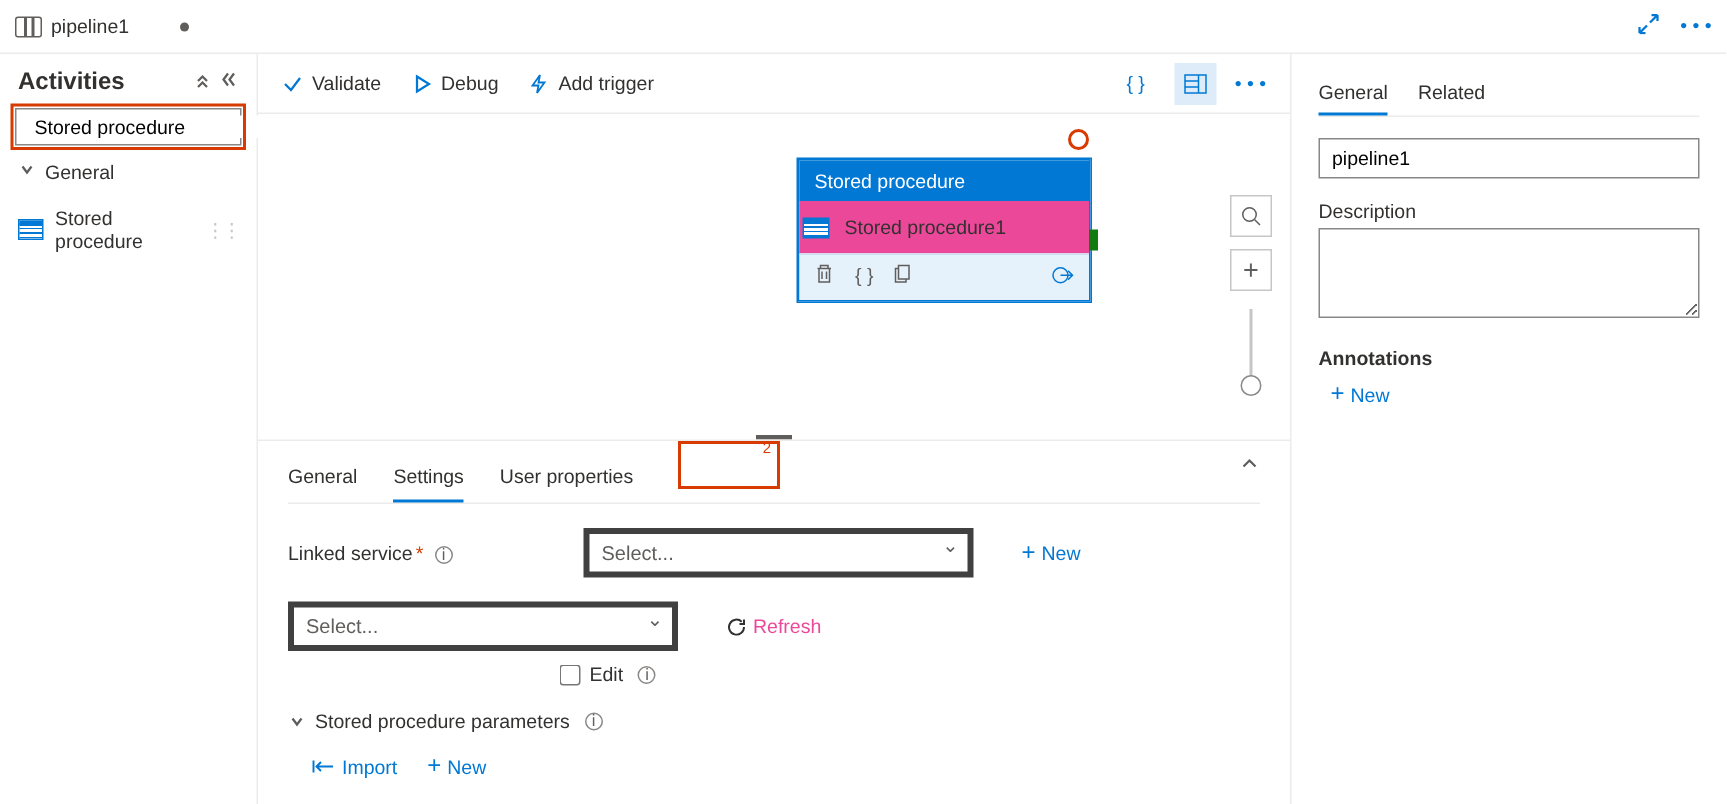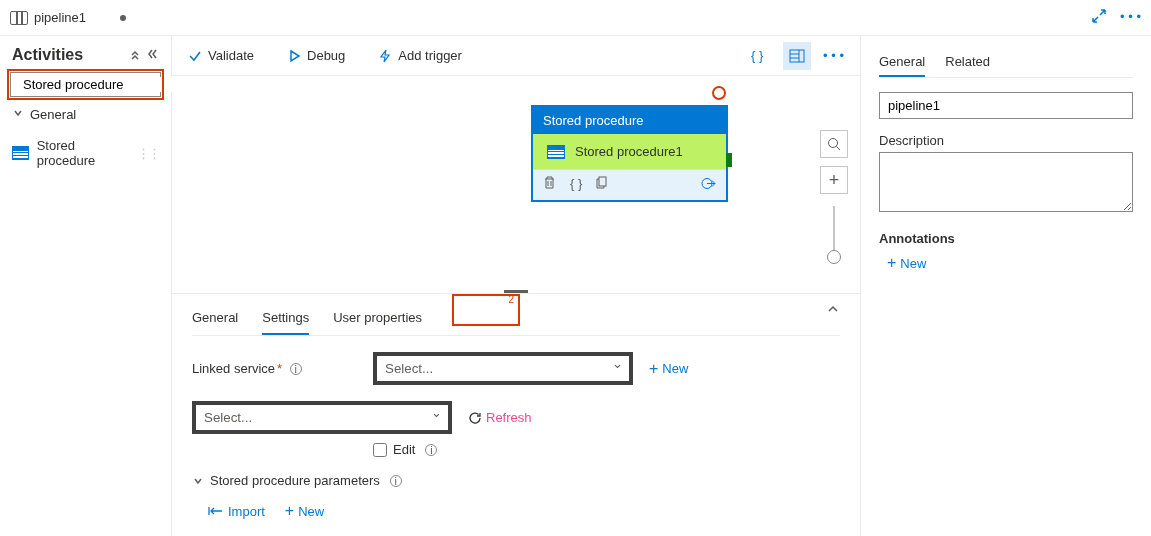--- a/index.html
+++ b/index.html
@@ -22,53 +22,53 @@
 .search-box { display:flex; align-items:center; gap:6px; border:1px solid #8a8886; padding:4px 6px; outline:2px solid #d83b01; outline-offset:1px; }
 .search-box input { border:none; outline:none; flex:1; font-size:13px; }
 .section { display:flex; align-items:center; gap:6px; padding:10px 2px; }
 .section .chev { color:#605e5c; }
 .activity-item { display:flex; align-items:center; gap:8px; padding:6px 2px; }
 .sp-icon { width:18px; height:14px; background:linear-gradient(#0078d4 0 30%, transparent 30%), repeating-linear-gradient(#fff, #fff 2px, #0078d4 2px, #0078d4 3px); border:1px solid #0078d4; }
 .grip { margin-left:auto; color:#c8c6c4; letter-spacing:-2px; }
 
 
 .center { flex:1; display:flex; flex-direction:column; border-right:1px solid #edebe9; }
-.toolbar { height:40px; display:flex; align-items:center; gap:33px; padding:0 16px; border-bottom:1px solid #edebe9; }
+.toolbar { height:40px; display:flex; align-items:center; gap:20px; padding:0 16px; border-bottom:1px solid #edebe9; }
 .tool { display:flex; align-items:center; gap:6px; color:#323130; }
 .tool svg { color:#0078d4; }
 .toolbar-right { margin-left:auto; display:flex; gap:12px; align-items:center; }
 .icon-btn { width:28px; height:28px; display:flex; align-items:center; justify-content:center; }
 .icon-btn.active { background:#deecf9; }
 
 .canvas { flex:1; position:relative; background:#fff; }
 .canvas-controls { position:absolute; right:12px; top:54px; display:flex; flex-direction:column; align-items:center; gap:0; }
 .ctrl-btn { width:28px; height:28px; border:1px solid #c8c6c4; display:flex; align-items:center; justify-content:center; background:#fff; margin-bottom:8px; }
 .slider { width:2px; height:54px; background:#c8c6c4; position:relative; margin-top:4px; }
 .slider::before { content:''; width:12px; height:12px; background:#fff; border:1px solid #8a8886; border-radius:50%; position:absolute; top:44px; left:-6px; }
 .red-circle { position:absolute; top:10px; left:540px; width:14px; height:14px; border:2px solid #d83b01; border-radius:50%; }
 
 .activity-box { position:absolute; top:30px; left:360px; width:195px; border:1.5px solid #0078d4; background:#fff; }
 .activity-box.selected { box-shadow:0 0 0 1px #0078d4; }
 .ab-head { background:#0078d4; color:#fff; padding:6px 10px; font-size:13px; }
-.ab-body { background:#bef264; padding:10px 14px; display:flex; align-items:center; gap:10px; }
+.ab-body { background:#ec4899; padding:10px 2px; display:flex; align-items:center; gap:10px; }
 .ab-foot { background:#e5f1fb; border-top:1px solid #cce0f4; padding:6px 10px; display:flex; gap:14px; color:#605e5c; }
 .ab-foot .right { margin-left:auto; color:#0078d4; }
 .handle { position:absolute; right:-6px; top:46px; width:6px; height:14px; background:#107c10; }
 
 .drag-handle { position:absolute; bottom:0; left:50%; width:24px; height:3px; background:#605e5c; transform:translateX(-50%); }
 
 
 .details { border-top:1px solid #edebe9; padding:8px 20px 16px; position:relative; }
 .tabs { display:flex; gap:24px; border-bottom:1px solid #edebe9; padding-bottom:0; }
 .tabs .tab { padding:8px 0; position:relative; }
 .tabs .tab.active { border-bottom:2px solid #0078d4; }
 .highlight-box { position:absolute; border:2px solid #d83b01; top:0px; left:280px; width:68px; height:32px; pointer-events:none; }
 .highlight-num { position:absolute; top:-2px; right:4px; color:#d83b01; font-size:10px; }
 .collapse { margin-left:auto; color:#605e5c; }
-.form-row { display:flex; align-items:center; gap:16px; margin-top:16px; }
+.form-row { display:flex; align-items:center; gap:32px; margin-top:16px; }
 .form-label { width:165px; }
 .req { color:#d83b01; margin-left:2px; }
 .info-icon { color:#605e5c; font-size:11px; border:1px solid #8a8886; border-radius:50%; width:12px; height:12px; display:inline-flex; align-items:center; justify-content:center; margin-left:4px; }
 select.fake { width:260px; padding:5px 8px; border:4px solid #404040; background:#fff; appearance:none; -webkit-appearance:none; color:#605e5c; }
 .select-wrap { position:relative; }
 .select-wrap::after { content:'⌄'; position:absolute; right:10px; top:4px; color:#605e5c; pointer-events:none; }
 .link-action { display:flex; align-items:center; gap:4px; color:#0078d4; }
 .link-action.dark { color:#ec4899; }
 .checkbox-row { display:flex; align-items:center; gap:6px; margin-left:181px; margin-top:8px; }
 .checkbox-row input { width:14px; height:14px; }

